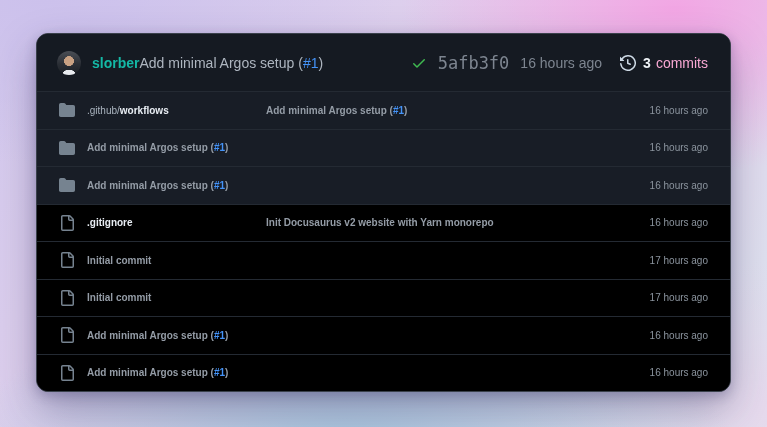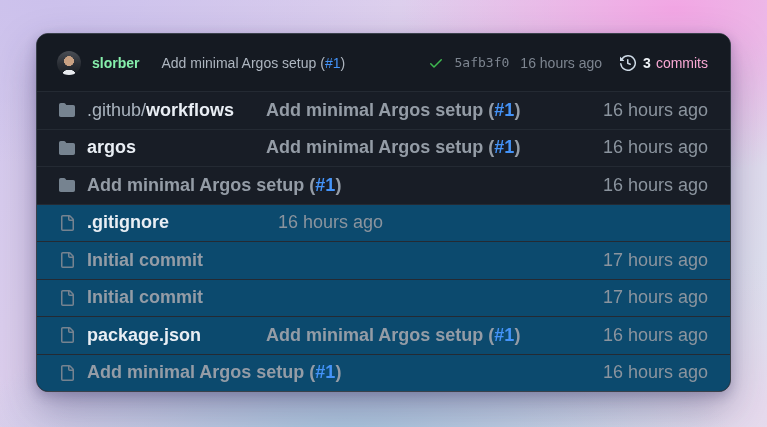--- a/index.html
+++ b/index.html
@@ -23,38 +23,38 @@
     flex:0 0 57px;display:flex;align-items:center;
     padding:0 22px 0 20px;background:#151a22;color:#8b949e;font-size:14px;
   }
   .avatar{
     width:24px;height:24px;border-radius:50%;flex:0 0 24px;margin-right:11px;cursor:pointer;
     background:
       radial-gradient(ellipse 40% 22% at 50% 92%, #e8ebef 0%, #e8ebef 60%, rgba(232,235,239,0) 62%),
       radial-gradient(circle at 50% 42%, #c9a183 0%, #c9a183 26%, rgba(201,161,131,0) 28%),
       linear-gradient(180deg, #4a4e55 0%, #2a2e35 55%, #1c2026 100%);
   }
-  .author{color:#86efac;font-weight:700;margin-right:22px;cursor:pointer;}
+  .author{color:#14b8a6;font-weight:700;margin-right:0;cursor:pointer;}
   .head-msg{color:#aeb6c0;cursor:pointer;}
   .pr-link{color:#4493f8;text-decoration:none;cursor:pointer;}
   .head-right{margin-left:auto;display:flex;align-items:center;}
   .check-icon{display:inline-flex;margin-right:11px;cursor:pointer;}
-  .commit-hash{font-family:"DejaVu Sans Mono","Liberation Mono",monospace;font-size:13px;color:#7d8590;cursor:pointer;margin-right:11px;}
+  .commit-hash{font-family:"DejaVu Sans Mono","Liberation Mono",monospace;font-size:17px;color:#7d8590;cursor:pointer;margin-right:11px;}
   .head-time{color:#7d8590;margin-right:18px;}
   .history-group{display:flex;align-items:center;cursor:pointer;}
   .history-icon{display:inline-flex;margin-right:7px;}
   .commits-count{color:#eef2f6;font-weight:700;margin-right:5px;}
   .commits-label{color:#f9a8d4;}
   .file-table{flex:1;display:flex;flex-direction:column;}
   .row{
     flex:1;display:flex;align-items:center;padding:0 22px;
-    border-top:1px solid #242a33;font-size:18px;cursor:pointer;
+    border-top:1px solid #242a33;font-size:10px;cursor:pointer;
   }
   .row.folder-row{background:#181d26;}
-  .row.file-row{background:#0c4a6e;}
+  .row.file-row{background:#000000;}
   .row-icon{flex:0 0 16px;margin-right:12px;display:flex;align-items:center;}
   .cell-name{width:179px;flex:0 0 179px;white-space:nowrap;overflow:hidden;}
   .name-prefix{color:#aab4bf;font-weight:400;}
   .name-main{color:#e9eef4;font-weight:600;cursor:pointer;}
   .cell-msg{flex:1;color:#949ca6;white-space:nowrap;overflow:hidden;font-weight:bold;}
   .msg-text{cursor:pointer;}
   .cell-time{color:#8b949e;margin-left:12px;white-space:nowrap;}
   svg{display:block;}
 </style>
 </head>
@@ -106,23 +106,20 @@
     </span>
     <span class="cell-time">16 hours ago</span>
   </div>
       <div class="row folder-row">
     <span class="row-icon icon-folder" style="display: flex;">
       <svg width="16" height="16" viewBox="0 0 16 16">
             <path fill="#768390" d="M1.75 1A1.75 1.75 0 0 0 0 2.75v10.5C0 14.216.784 15 1.75 15h12.5A1.75 1.75 0 0 0 16 13.25v-8.5A1.75 1.75 0 0 0 14.25 3H7.5a.25.25 0 0 1-.2-.1l-.9-1.2C6.07 1.26 5.55 1 5 1H1.75Z"></path>
           </svg>
     </span>
 
-    <span class="cell-name">
-      <span class="name-prefix"></span><span class="name-main">argos</span>
-    </span>
     <span class="cell-msg">
       <span class="msg-text">Add minimal Argos setup</span><span class="msg-extra"><span> (</span><span class="pr-link">#1</span><span>)</span></span>
     </span>
     <span class="cell-time">16 hours ago</span>
   </div>
       <div class="row folder-row">
     <span class="row-icon icon-folder" style="display: flex;">
       <svg width="16" height="16" viewBox="0 0 16 16">
             <path fill="#768390" d="M1.75 1A1.75 1.75 0 0 0 0 2.75v10.5C0 14.216.784 15 1.75 15h12.5A1.75 1.75 0 0 0 16 13.25v-8.5A1.75 1.75 0 0 0 14.25 3H7.5a.25.25 0 0 1-.2-.1l-.9-1.2C6.07 1.26 5.55 1 5 1H1.75Z"></path>
           </svg>
@@ -135,20 +132,23 @@
   </div>
       <div class="row file-row">
 
     <span class="row-icon icon-file" style="display: flex;">
       <svg width="16" height="16" viewBox="0 0 16 16">
             <path fill="#768390" d="M2 1.75C2 .784 2.784 0 3.75 0h6.586c.464 0 .909.184 1.237.513l2.914 2.914c.329.328.513.773.513 1.237v9.586A1.75 1.75 0 0 1 13.25 16h-9.5A1.75 1.75 0 0 1 2 14.25Zm1.75-.25a.25.25 0 0 0-.25.25v12.5c0 .138.112.25.25.25h9.5a.25.25 0 0 0 .25-.25V6h-2.75A1.75 1.75 0 0 1 9 4.25V1.5Zm6.75.062V4.25c0 .138.112.25.25.25h2.688l-.011-.013-2.914-2.914-.013-.011Z"></path>
           </svg>
     </span>
     <span class="cell-name">
       <span class="name-prefix"></span><span class="name-main">.gitignore</span>
+    </span>
+    <span class="cell-msg">
+      <span class="msg-text">Init Docusaurus v2 website with Yarn monorepo</span><span class="msg-extra"></span>
     </span>
     <span class="cell-time">16 hours ago</span>
   </div>
       <div class="row file-row">
 
     <span class="row-icon icon-file" style="display: flex;">
       <svg width="16" height="16" viewBox="0 0 16 16">
             <path fill="#768390" d="M2 1.75C2 .784 2.784 0 3.75 0h6.586c.464 0 .909.184 1.237.513l2.914 2.914c.329.328.513.773.513 1.237v9.586A1.75 1.75 0 0 1 13.25 16h-9.5A1.75 1.75 0 0 1 2 14.25Zm1.75-.25a.25.25 0 0 0-.25.25v12.5c0 .138.112.25.25.25h9.5a.25.25 0 0 0 .25-.25V6h-2.75A1.75 1.75 0 0 1 9 4.25V1.5Zm6.75.062V4.25c0 .138.112.25.25.25h2.688l-.011-.013-2.914-2.914-.013-.011Z"></path>
           </svg>
     </span>
@@ -169,23 +169,20 @@
     </span>
     <span class="cell-time">17 hours ago</span>
   </div>
       <div class="row file-row">
 
     <span class="row-icon icon-file" style="display: flex;">
       <svg width="16" height="16" viewBox="0 0 16 16">
             <path fill="#768390" d="M2 1.75C2 .784 2.784 0 3.75 0h6.586c.464 0 .909.184 1.237.513l2.914 2.914c.329.328.513.773.513 1.237v9.586A1.75 1.75 0 0 1 13.25 16h-9.5A1.75 1.75 0 0 1 2 14.25Zm1.75-.25a.25.25 0 0 0-.25.25v12.5c0 .138.112.25.25.25h9.5a.25.25 0 0 0 .25-.25V6h-2.75A1.75 1.75 0 0 1 9 4.25V1.5Zm6.75.062V4.25c0 .138.112.25.25.25h2.688l-.011-.013-2.914-2.914-.013-.011Z"></path>
           </svg>
     </span>
-    <span class="cell-name">
-      <span class="name-prefix"></span><span class="name-main">package.json</span>
-    </span>
     <span class="cell-msg">
       <span class="msg-text">Add minimal Argos setup</span><span class="msg-extra"><span> (</span><span class="pr-link">#1</span><span>)</span></span>
     </span>
     <span class="cell-time">16 hours ago</span>
   </div>
       <div class="row file-row">
 
     <span class="row-icon icon-file" style="display: flex;">
       <svg width="16" height="16" viewBox="0 0 16 16">
             <path fill="#768390" d="M2 1.75C2 .784 2.784 0 3.75 0h6.586c.464 0 .909.184 1.237.513l2.914 2.914c.329.328.513.773.513 1.237v9.586A1.75 1.75 0 0 1 13.25 16h-9.5A1.75 1.75 0 0 1 2 14.25Zm1.75-.25a.25.25 0 0 0-.25.25v12.5c0 .138.112.25.25.25h9.5a.25.25 0 0 0 .25-.25V6h-2.75A1.75 1.75 0 0 1 9 4.25V1.5Zm6.75.062V4.25c0 .138.112.25.25.25h2.688l-.011-.013-2.914-2.914-.013-.011Z"></path>

